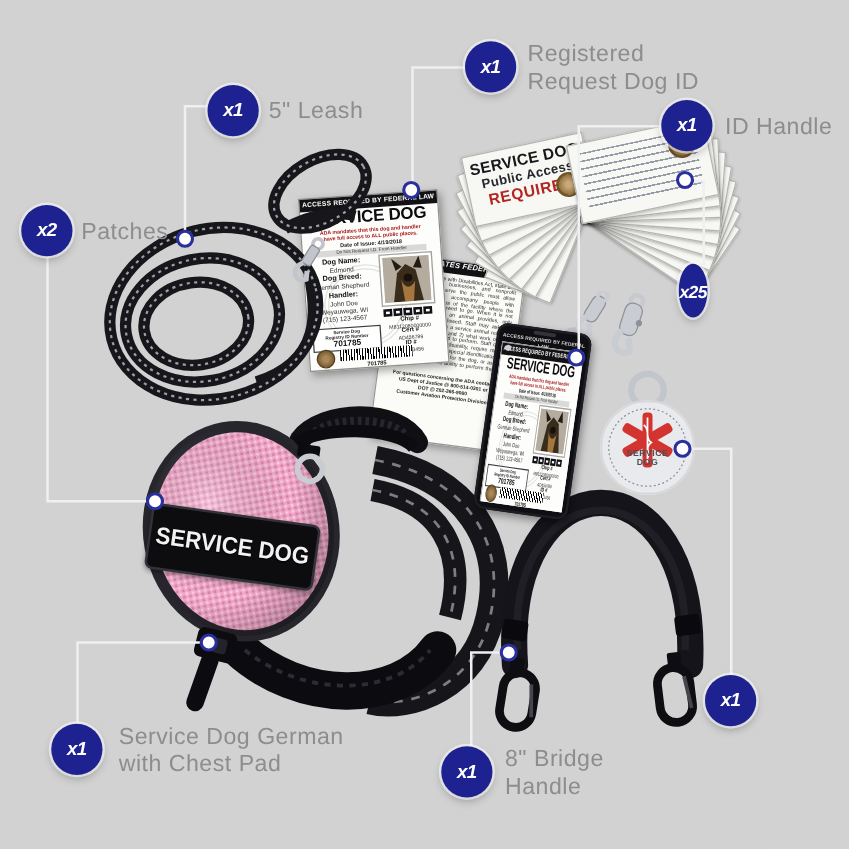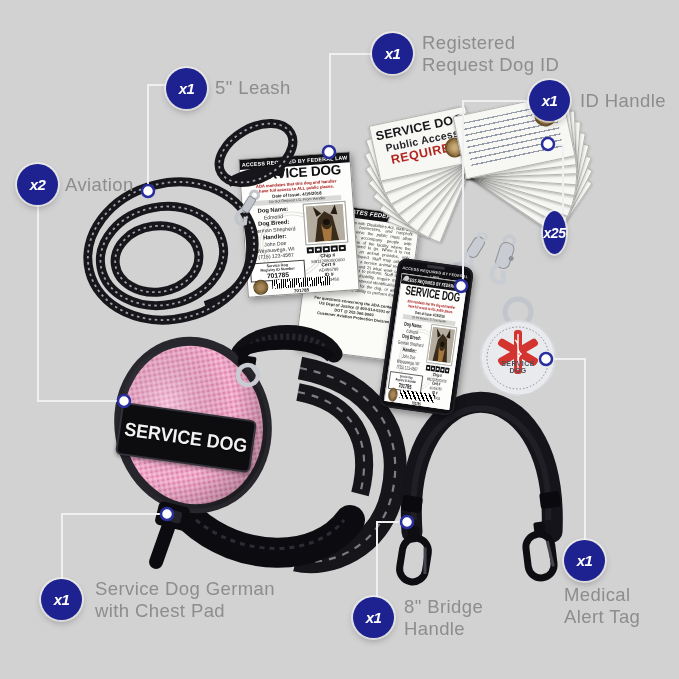--- a/index.html
+++ b/index.html
@@ -437,36 +437,34 @@
       <circle cx="167" cy="514" r="6"></circle>
       <circle cx="407" cy="522" r="6"></circle>
       <circle cx="546" cy="359" r="6"></circle>
     </g>
   </svg>
 
   <div class="badge" style="left:166px;top:68px">x1</div>
   <div class="callout-label" style="left:215px;top:77px">5" Leash</div>
 
   <div class="badge" style="left:17px;top:164px">x2</div>
-  <div class="callout-label" style="left:65px;top:174px">Aviation</div>
+  <div class="callout-label" style="left:65px;top:174px">Patches</div>
 
   <div class="badge" style="left:372px;top:33px">x1</div>
   <div class="callout-label" style="left:422px;top:32px">Registered
 Request Dog ID</div>
 
   <div class="badge" style="left:529px;top:80px">x1</div>
   <div class="callout-label" style="left:580px;top:90px">ID Handle</div>
 
   <div class="badge big" style="left:543px;top:211px">x25</div>
 
   <div class="badge" style="left:41px;top:579px">x1</div>
   <div class="callout-label" style="left:95px;top:578px">Service Dog German
 with Chest Pad</div>
 
   <div class="badge" style="left:353px;top:597px">x1</div>
   <div class="callout-label" style="left:404px;top:596px">8" Bridge
 Handle</div>
 
   <div class="badge" style="left:564px;top:540px">x1</div>
-  <div class="callout-label" style="left:564px;top:584px">Medical
-Alert Tag</div>
 
 </div>
 
 </body></html>

